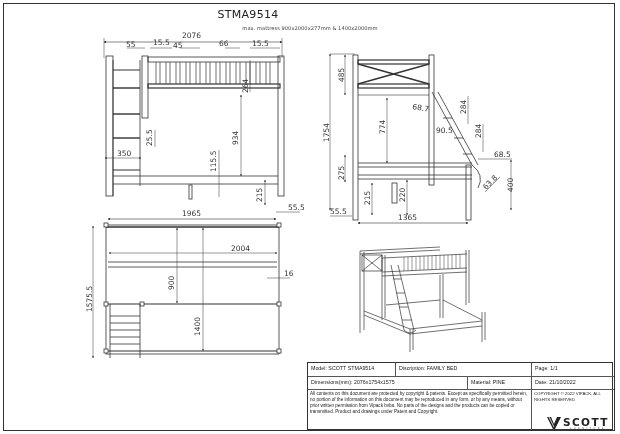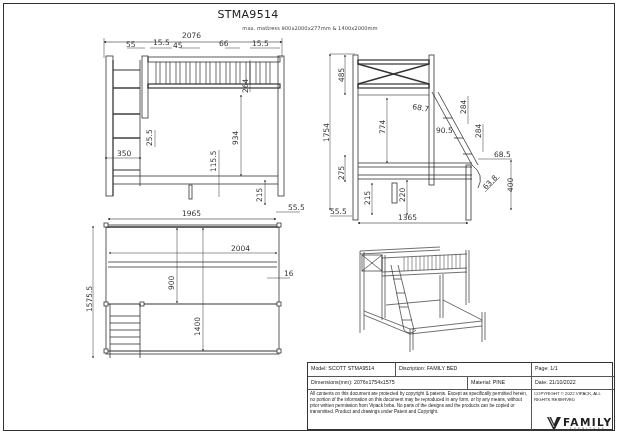--- a/index.html
+++ b/index.html
@@ -281,15 +281,15 @@
   <div class="cell" style="left:224px;top:14px;width:82px;height:13px;border-right:none;">Date: 21/10/2022</div>
   <div class="cell legal" style="left:0;top:27px;width:224px;height:40px;border-bottom:none;">All contents on this document are protected by copyright &amp; patents. Except as specifically permitted herein, no portion of the information on this document may be reproduced in any form, or by any means, without prior written permission from Vipack bvba. No parts of the designs and the products can be copied or transmitted. Product and drawings under Patent and Copyright.</div>
   <div class="cell copy" style="left:224px;top:27px;width:82px;height:14px;border-right:none;border-bottom:none;">COPYRIGHT © 2022 VIPACK, ALL RIGHTS RESERVED</div>
 </div>
 
 <div class="logo">
   <svg class="mark" width="14" height="12" viewBox="0 0 14 12">
     <path d="M0 0 L4 0 L7 7 L10 0 L14 0 L8 12 L6 12 Z" fill="#222"></path>
     <path d="M2 0 L7 10" stroke="#fff" stroke-width="0.8"></path>
   </svg>
-  <span class="word">FAMILY</span>
+  <span class="word">SCOTT</span>
   <span class="sub">FURNITURE</span>
 </div>
 
 </body></html>

